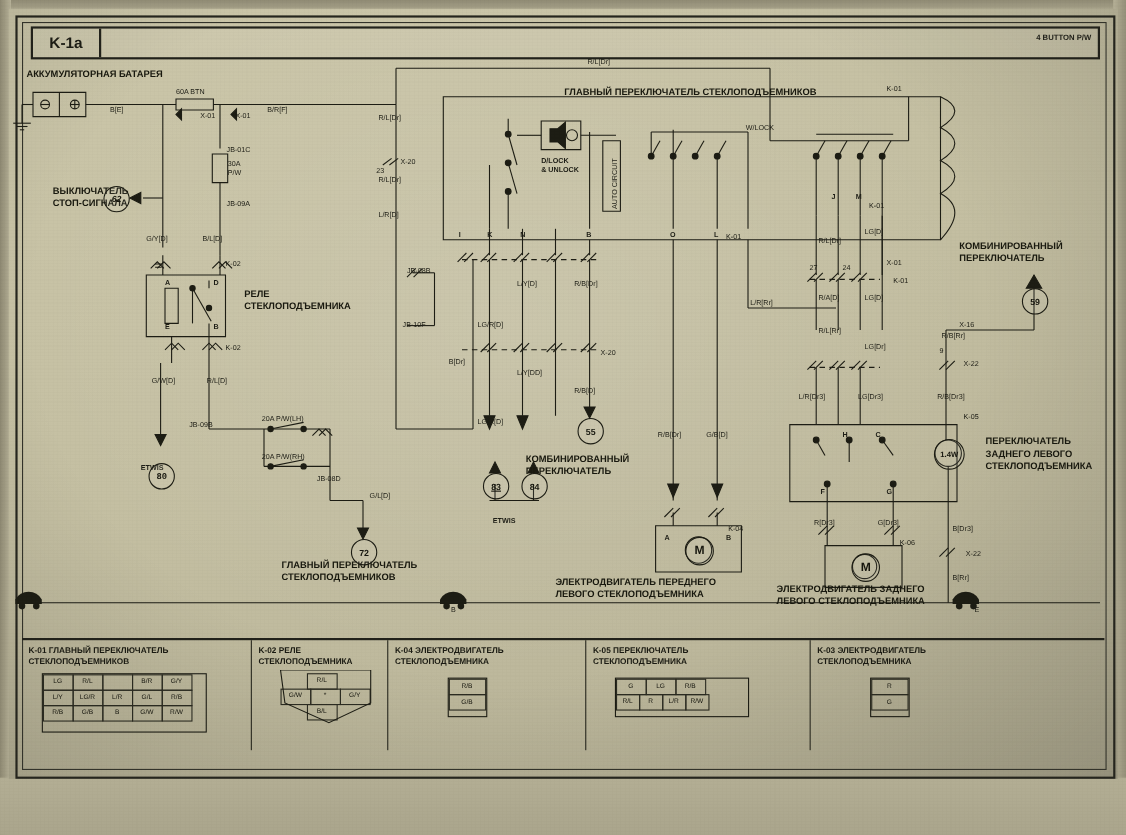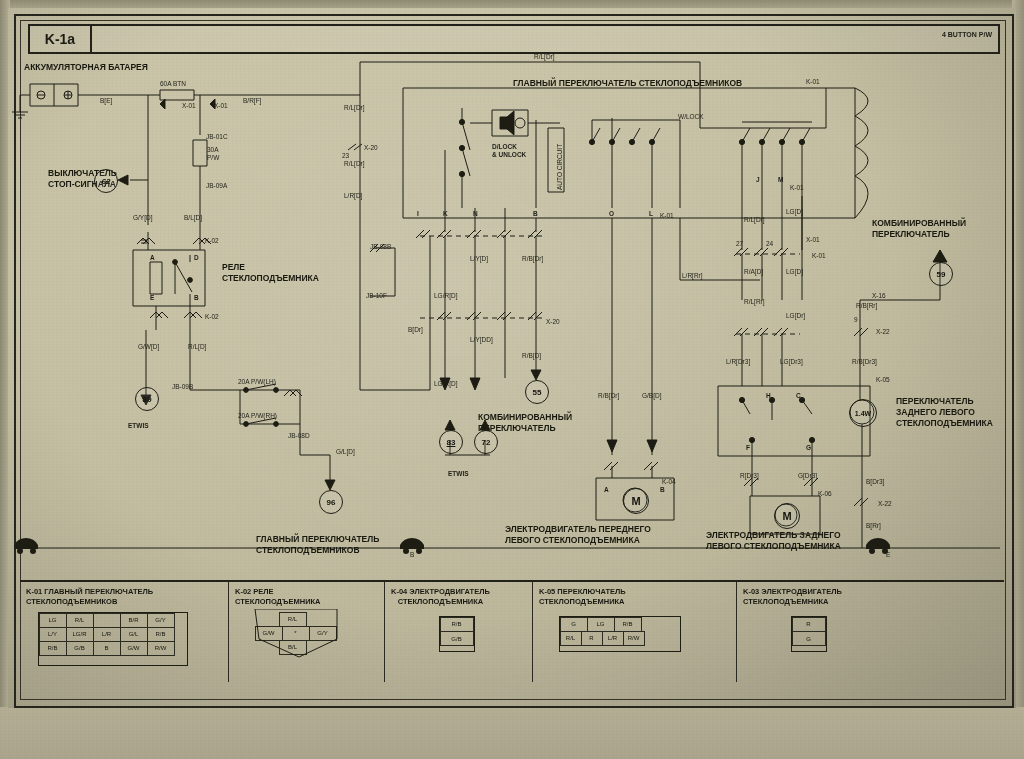--- a/index.html
+++ b/index.html
@@ -405,46 +405,46 @@
       <line x1="485" y1="440" x2="485" y2="455"></line>
     </g>
   </svg>
 
   <div class="cap" style="left:24px;top:62px;">АККУМУЛЯТОРНАЯ БАТАРЕЯ</div>
   <div class="cap" style="left:48px;top:168px;">ВЫКЛЮЧАТЕЛЬ
 СТОП-СИГНАЛА</div>
   <div class="cap" style="left:222px;top:262px;">РЕЛЕ
 СТЕКЛОПОДЪЕМНИКА</div>
   <div class="cap" style="left:513px;top:78px;">ГЛАВНЫЙ ПЕРЕКЛЮЧАТЕЛЬ СТЕКЛОПОДЪЕМНИКОВ</div>
-  <div class="cap c" style="left:256px;top:508px;width:160px;margin-top:26px;">ГЛАВНЫЙ ПЕРЕКЛЮЧАТЕЛЬ
+  <div class="cap c" style="left:256px;top:508px;width:160px;">ГЛАВНЫЙ ПЕРЕКЛЮЧАТЕЛЬ
 СТЕКЛОПОДЪЕМНИКОВ</div>
   <div class="cap c" style="left:872px;top:218px;width:120px;">КОМБИНИРОВАННЫЙ
 ПЕРЕКЛЮЧАТЕЛЬ</div>
   <div class="cap c" style="left:478px;top:412px;width:120px;">КОМБИНИРОВАННЫЙ
 ПЕРЕКЛЮЧАТЕЛЬ</div>
   <div class="cap c" style="left:505px;top:524px;width:190px;">ЭЛЕКТРОДВИГАТЕЛЬ ПЕРЕДНЕГО
 ЛЕВОГО СТЕКЛОПОДЪЕМНИКА</div>
   <div class="cap c" style="left:706px;top:530px;width:190px;">ЭЛЕКТРОДВИГАТЕЛЬ ЗАДНЕГО
 ЛЕВОГО СТЕКЛОПОДЪЕМНИКА</div>
   <div class="cap" style="left:896px;top:396px;">ПЕРЕКЛЮЧАТЕЛЬ
 ЗАДНЕГО ЛЕВОГО
 СТЕКЛОПОДЪЕМНИКА</div>
   <div class="lbl b" style="left:128px;top:422px;">ETWIS</div>
   <div class="lbl b" style="left:448px;top:470px;">ETWIS</div>
   <div class="lbl b" style="left:492px;top:143px;white-space:pre-line;line-height:8px;">D/LOCK
 &amp; UNLOCK</div>
   <div class="lbl" style="left:556px;top:190px;transform-origin:left top;transform:rotate(-90deg);">AUTO  CIRCUIT</div>
   <div class="lbl" style="left:678px;top:113px;">W/LOCK</div>
 
   <div class="circ" style="left:94px;top:169px;width:22px;height:22px;font-style:italic;">62</div>
-  <div class="circ" style="left:135px;top:387px;width:22px;height:22px;font-family:Liberation Mono, monospace;">80</div>
-  <div class="circ" style="left:319px;top:490px;width:22px;height:22px;">96</div>
+  <div class="circ" style="left:135px;top:421px;width:22px;height:22px;font-family:Liberation Mono, monospace;">80</div>
+  <div class="circ" style="left:319px;top:490px;width:22px;height:22px;">72</div>
   <div class="circ" style="left:525px;top:380px;width:22px;height:22px;">55</div>
   <div class="circ" style="left:439px;top:430px;width:22px;height:22px;text-decoration:underline;">83</div>
-  <div class="circ" style="left:474px;top:430px;width:22px;height:22px;">72</div>
+  <div class="circ" style="left:474px;top:430px;width:22px;height:22px;">84</div>
   <div class="circ" style="left:929px;top:262px;width:22px;height:22px;">59</div>
   <div class="circ" style="left:623px;top:488px;width:24px;height:24px;font-size:11px;">M</div>
   <div class="circ" style="left:774px;top:503px;width:24px;height:24px;font-size:11px;">M</div>
   <div class="circ" style="left:849px;top:399px;width:26px;height:26px;font-size:7px;">1.4W</div>
 
   <div class="lbl" style="left:100px;top:97px;">B[E]</div>
   <div class="lbl" style="left:160px;top:80px;">60A BTN</div>
   <div class="lbl" style="left:182px;top:102px;">X-01</div>
   <div class="lbl" style="left:214px;top:102px;">X-01</div>
   <div class="lbl" style="left:243px;top:97px;">B/R[F]</div>
@@ -587,21 +587,21 @@
         </div>
         <div style="position:absolute;left:24px;top:28px;">
           <div class="cc">B/L</div>
         </div>
         <svg width="90" height="56" style="position:absolute;left:-4px;top:-3px;">
           <polygon points="4,0 86,0 86,30 48,48 8,30" fill="none" stroke="#1d1d14" stroke-width="1"></polygon>
         </svg>
       </div>
     </div>
 
-    <div class="bcell" style="left:364px;width:164px;text-align:center;">
+    <div class="bcell" style="left:332px;width:164px;">
       <div class="bt">K-04 ЭЛЕКТРОДВИГАТЕЛЬ
 СТЕКЛОПОДЪЕМНИКА</div>
       <div class="conn" style="left:54px;top:34px;width:34px;height:34px;">
         <div class="cc" style="width:32px;">R/B</div>
         <div class="cc" style="width:32px;">G/B</div>
       </div>
     </div>
 
     <div class="bcell" style="left:512px;width:204px;">
       <div class="bt">K-05 ПЕРЕКЛЮЧАТЕЛЬ

